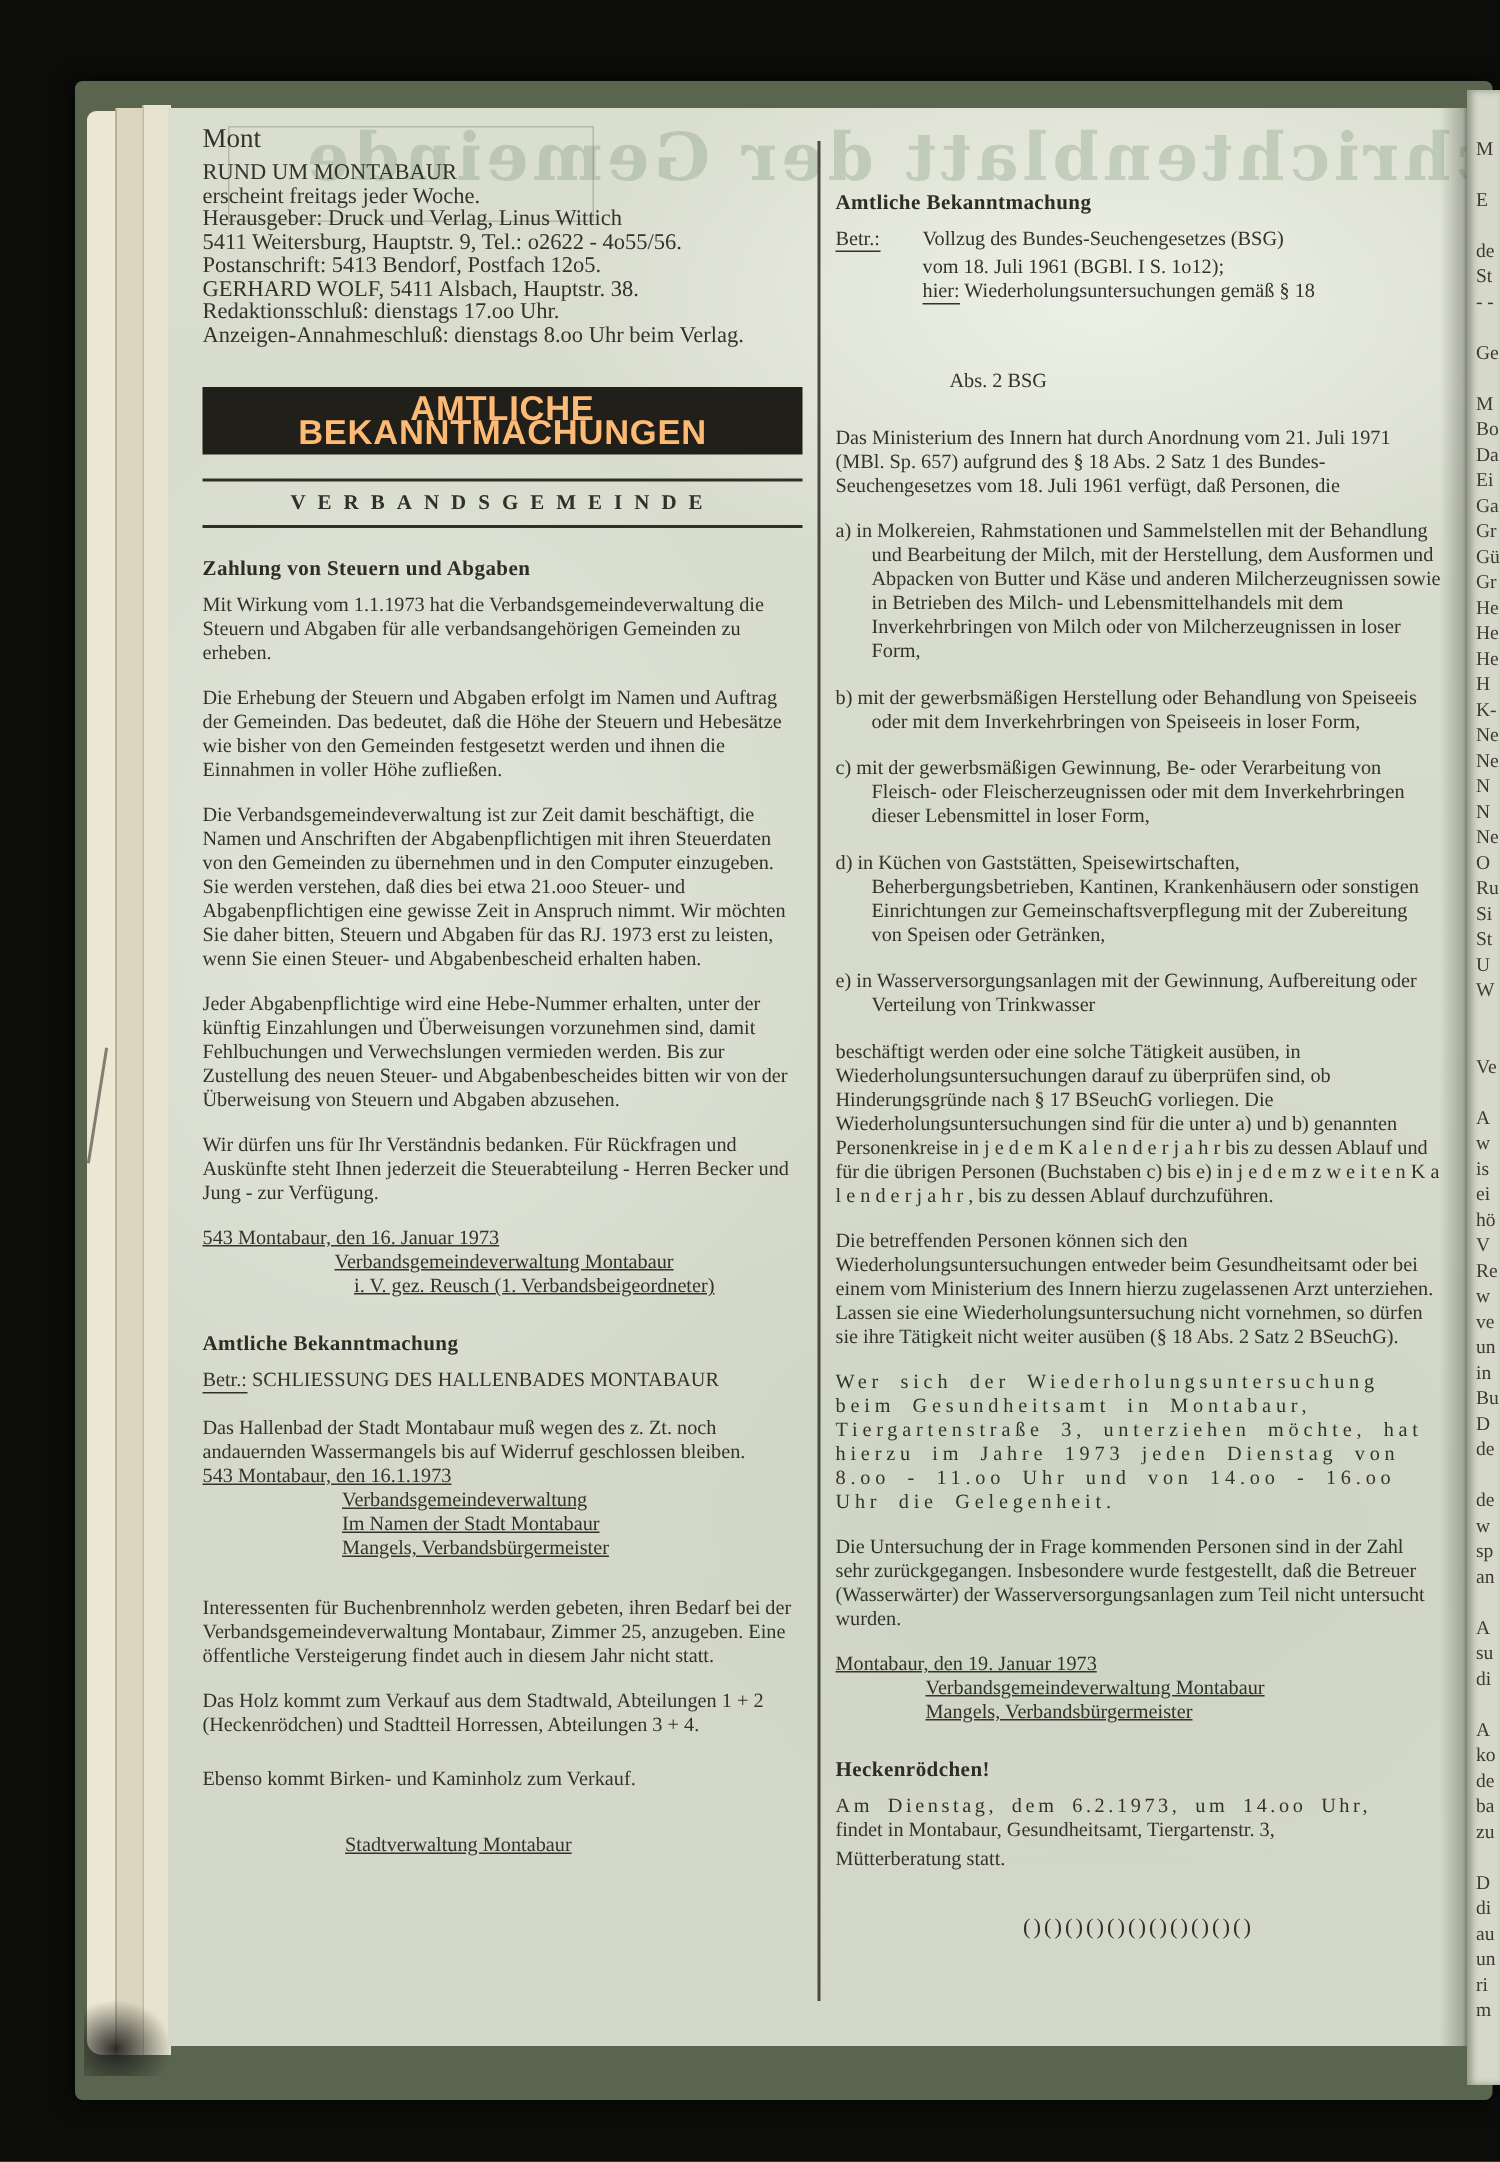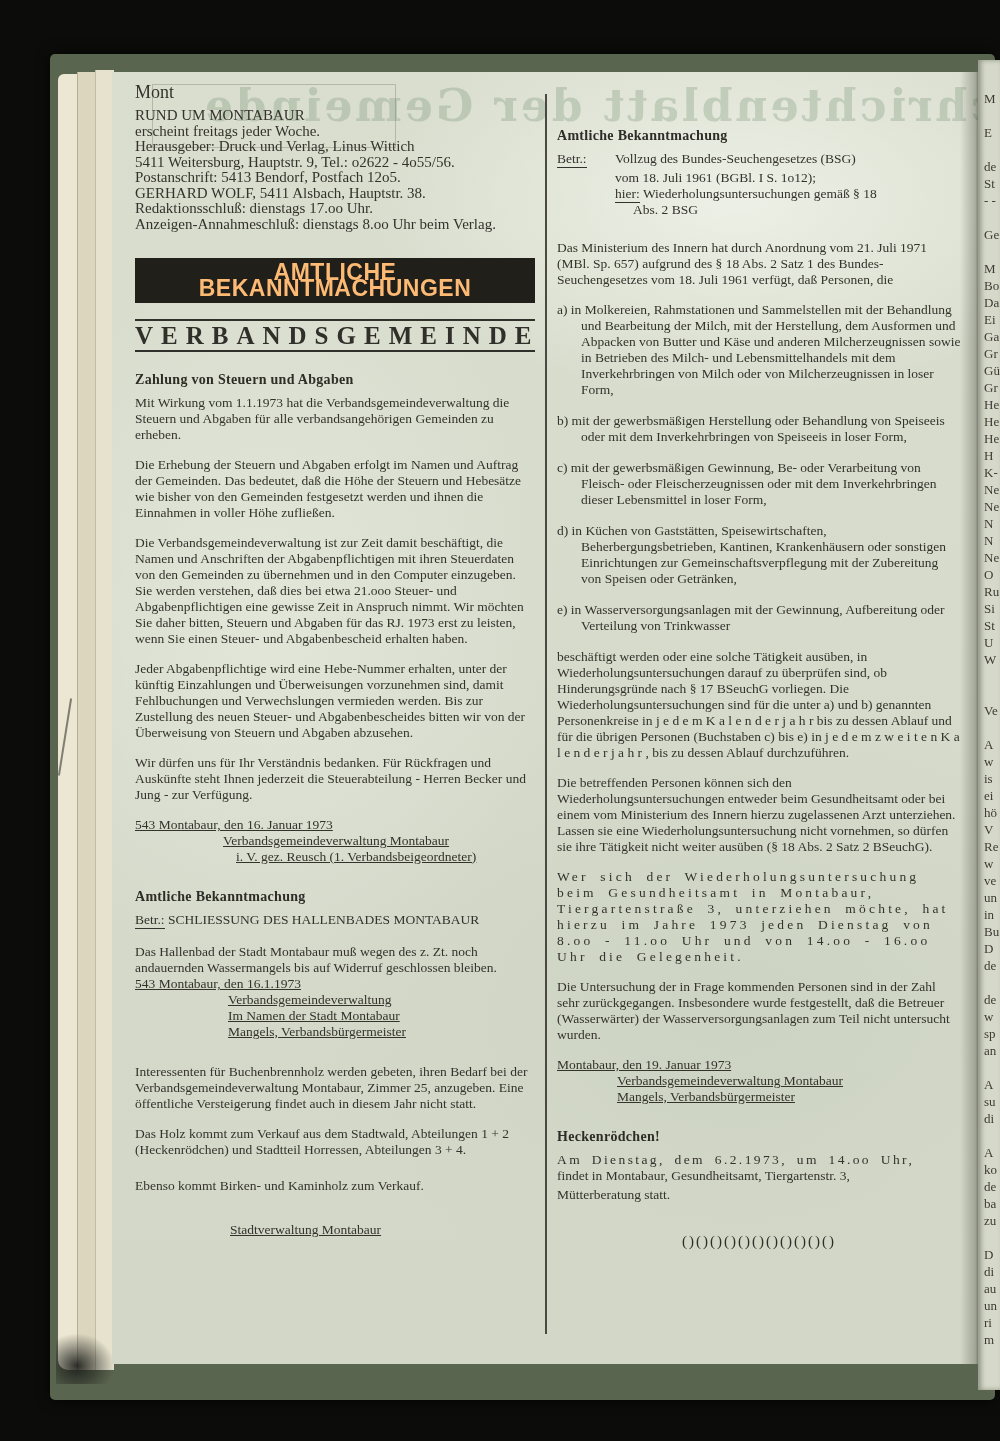--- a/index.html
+++ b/index.html
@@ -66,33 +66,33 @@
   .frag-mont { font-size:18px; margin:0 0 8px 0; }
   .masthead { margin:0 0 26px 0; }
   .masthead div { white-space:nowrap; font-size:15px; line-height:15.5px; }
 
   .banner {
     background:#201f1a; color:#fdba74; text-align:center;
     font-family:"Liberation Sans", sans-serif; font-weight:bold;
     font-size:23px; letter-spacing:0.5px; padding:6px 0 7px 0; margin:0 0 16px 0;
   }
   .rulebox { border-top:2px solid #302f29; border-bottom:2px solid #302f29; padding:7px 0 6px 0; margin:0 0 20px 0;
-    text-align:center; font-size:25px; letter-spacing:8px; font-weight:bold; color:#302f29; }
+    text-align:center; font-size:14px; letter-spacing:8px; font-weight:bold; color:#302f29; }
 
   h2.art { font-size:14px; font-weight:bold; margin:0 0 7px 0; letter-spacing:0.3px; color:#2e2c26; }
   .col p { margin:0 0 14px 0; }
   .col p.tight { margin:0; }
   .sigblock { margin:0 0 24px 0; }
   .sig { white-space:nowrap;text-decoration:underline; }
   .u { border-bottom:1px solid #34322c; padding-bottom:1px; }
 
   .betrline { display:flex; margin:0 0 3px 0; }
   .betrline .lbl { flex:0 0 58px; }
   .betr-lines { margin-left:58px; }
-  .betr-lines .ind2 { padding-left:18px; }
+  .betr-lines .ind2 { padding-left:18px;margin-top:44px; }
   .betrblock { margin:0 0 22px 0; }
 
   .list div { padding-left:24px; text-indent:-24px; margin:0 0 15px 0; }
 
   .spaced { letter-spacing:3.2px; word-spacing:5px; }
   .spaced1 { letter-spacing:2.4px; word-spacing:4px; }
 
   .parens { text-align:center; font-size:15px; letter-spacing:2px; margin-top:30px; color:#2f2d28; }
 
   .hallenbad-date { margin:0; }

